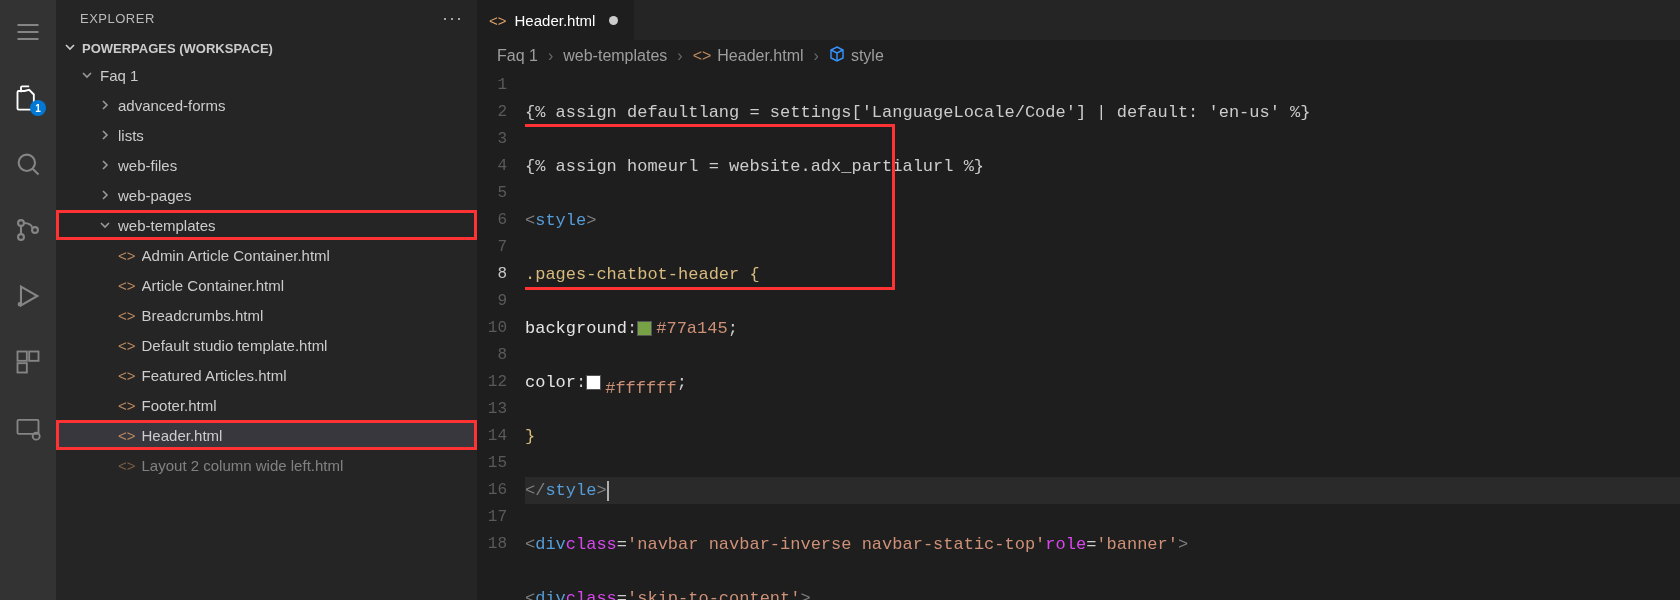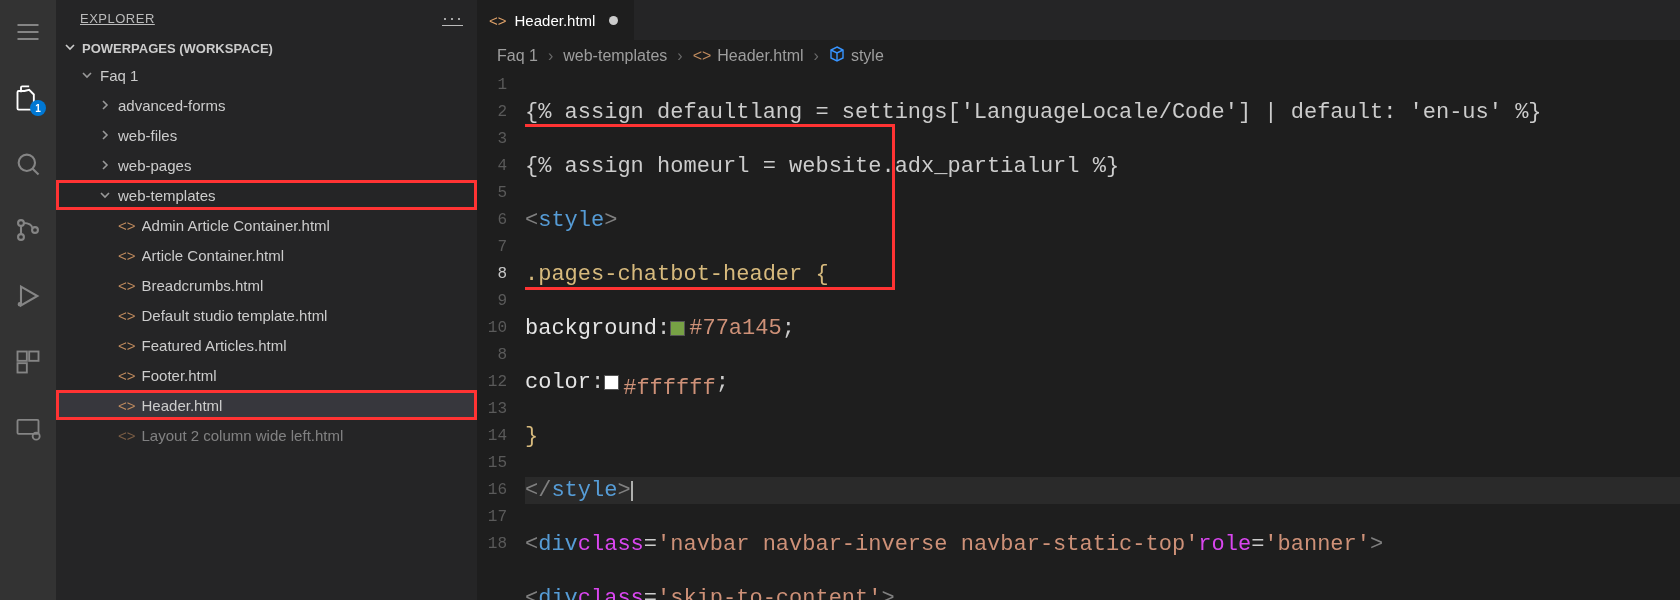--- a/index.html
+++ b/index.html
@@ -54,21 +54,20 @@
   overflow: hidden;
 }
 .sidebar-title {
   display: flex;
   justify-content: space-between;
   align-items: center;
   padding: 8px 14px 8px 24px;
   font-size: 13px;
   letter-spacing: 0.5px;
   color: #bbbbbb;
-  text-decoration: underline;
 }
 .dots { color: #bbbbbb; font-size: 18px; cursor: pointer; letter-spacing: 1px; }
 .sidebar-section-header {
   display: flex;
   align-items: center;
   gap: 6px;
   padding: 4px 8px;
   font-size: 13px;
   font-weight: 700;
   color: #cccccc;
@@ -143,21 +142,21 @@
   color: #5a5a5a;
   font-family: Consolas, "Courier New", monospace;
   font-size: 16px;
   line-height: 27px;
   padding-top: 0;
 }
 .gutter .ln.active { color: #c6c6c6; }
 .code {
   flex: 1;
   font-family: Consolas, "Courier New", monospace;
-  font-size: 22px;
+  font-size: 17px;
   line-height: 27px;
   white-space: pre;
   position: relative;
   overflow: hidden;
 }
 .line { height: 27px; display:flex; align-items:center; }
 .line.cur { background: #2a2a2a; }
 .c1 { color: #cccccc; }
 .tag { color: #569cd6; }
 .ang { color: #808080; }
@@ -255,20 +254,28 @@
         </span>
       <span class="label">Faq 1</span>
     </div>
     <div class="tree-row" style="--indent:42px">
         <span class="twisty">
           <svg width="12" height="12" viewBox="0 0 12 12">
             <path d="M4 2l4 4-4 4" fill="none" stroke="currentColor" stroke-width="1.6"></path>
           </svg>
         </span>
         <span class="label">advanced-forms</span>
+      </div>
+    <div class="tree-row" style="--indent:42px">
+        <span class="twisty">
+          <svg width="12" height="12" viewBox="0 0 12 12">
+            <path d="M4 2l4 4-4 4" fill="none" stroke="currentColor" stroke-width="1.6"></path>
+          </svg>
+        </span>
+        <span class="label">lists</span>
       </div>
     <div class="tree-row" style="--indent:42px">
         <span class="twisty">
           <svg width="12" height="12" viewBox="0 0 12 12">
             <path d="M4 2l4 4-4 4" fill="none" stroke="currentColor" stroke-width="1.6"></path>
           </svg>
         </span>
         <span class="label">web-files</span>
       </div>
     <div class="tree-row" style="--indent:42px">

